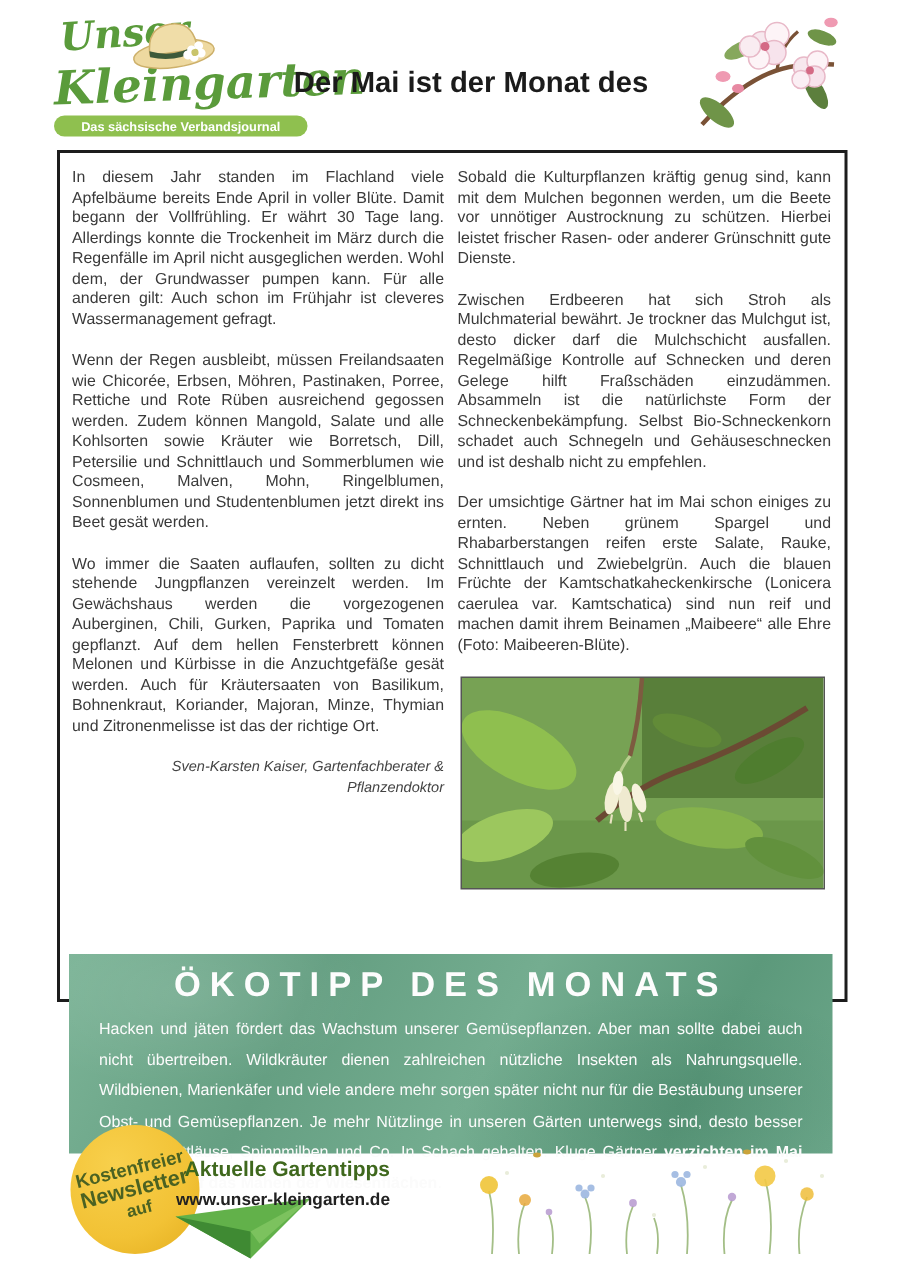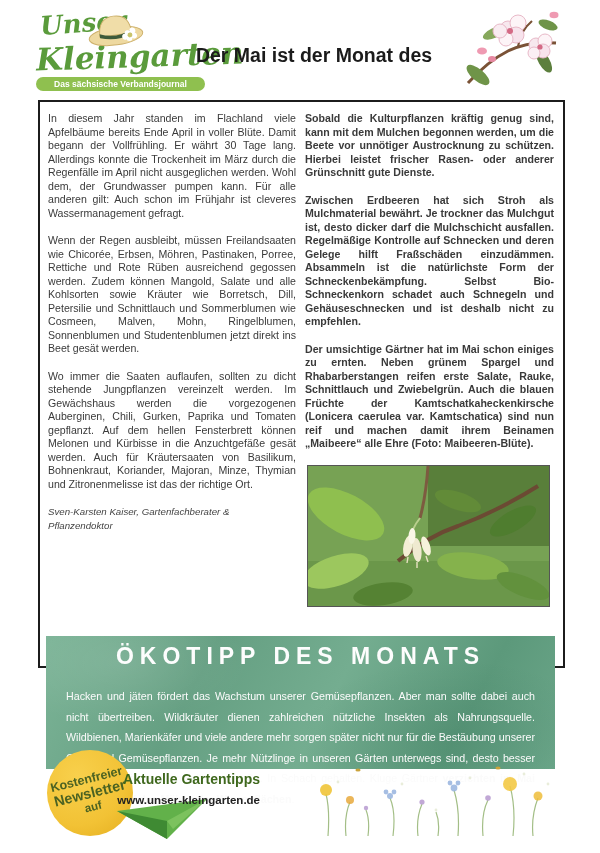--- a/index.html
+++ b/index.html
@@ -20,34 +20,34 @@
   .main-title{position:absolute;left:185px;top:42px;width:258px;text-align:center;
               font-size:19.5px;font-weight:bold;color:#1b1b1b;line-height:27px;}
   .blossom{position:absolute;left:448px;top:3px;}
 
   
   .main-box{position:absolute;left:38px;top:100px;width:527px;height:568px;
             border:2px solid #1c1c1c;box-sizing:border-box;background:#fff;}
   .col{position:absolute;top:10px;width:248px;font-size:10.6px;line-height:13.5px;
        color:#3a3a3a;text-align:justify;}
   .col-left{left:8px;}
-  .col-right{left:265px;width:249px;font-weight:bold;}
+  .col-right{left:265px;width:249px;}
   .col p{margin:0 0 14px 0;}
-  .byline{font-style:italic;font-size:9.7px;color:#444;margin-top:8px;text-align:left;}
+  .byline{font-style:italic;font-size:9.7px;color:#444;margin-top:8px;text-align:right;}
   .photo{margin:10px 0 0 2px;width:241px;height:140px;border:1px solid #555;display:block;}
 
   
   .tipbox{position:absolute;left:6px;top:534px;width:509px;height:133px;box-sizing:border-box;
           background:
             radial-gradient(ellipse 180px 90px at 15% 20%, rgba(255,255,255,0.10), rgba(255,255,255,0) 70%),
             radial-gradient(ellipse 220px 110px at 80% 75%, rgba(0,60,40,0.10), rgba(0,0,0,0) 70%),
             linear-gradient(118deg,#7cb497 0%,#659f82 30%,#74ad90 55%,#5c997b 80%,#6ca78a 100%);
           padding:7px 20px 0 20px;}
   .tip-title{text-align:center;color:#fdfdfd;font-weight:bold;font-size:23px;
-             letter-spacing:6px;margin:0 0 16px 0;}
+             letter-spacing:6px;margin:0 0 6px 0;}
   .tip-body{color:#fbfbfb;font-size:10.7px;line-height:20.5px;text-align:justify;margin:0;}
   .tip-body b{font-weight:bold;}
 
   
   .badge{position:absolute;left:7px;top:648px;width:86px;height:86px;border-radius:50%;
          background:radial-gradient(circle at 35% 30%,#f8d04c,#f2c235 60%,#e3ad1e);
          display:flex;align-items:center;justify-content:center;}
   .badge-inner{transform:rotate(-14deg);text-align:center;color:#4b6222;font-weight:bold;line-height:1.05;}
   .badge-l1{font-size:12.5px;}
   .badge-l2{font-size:14.5px;}

